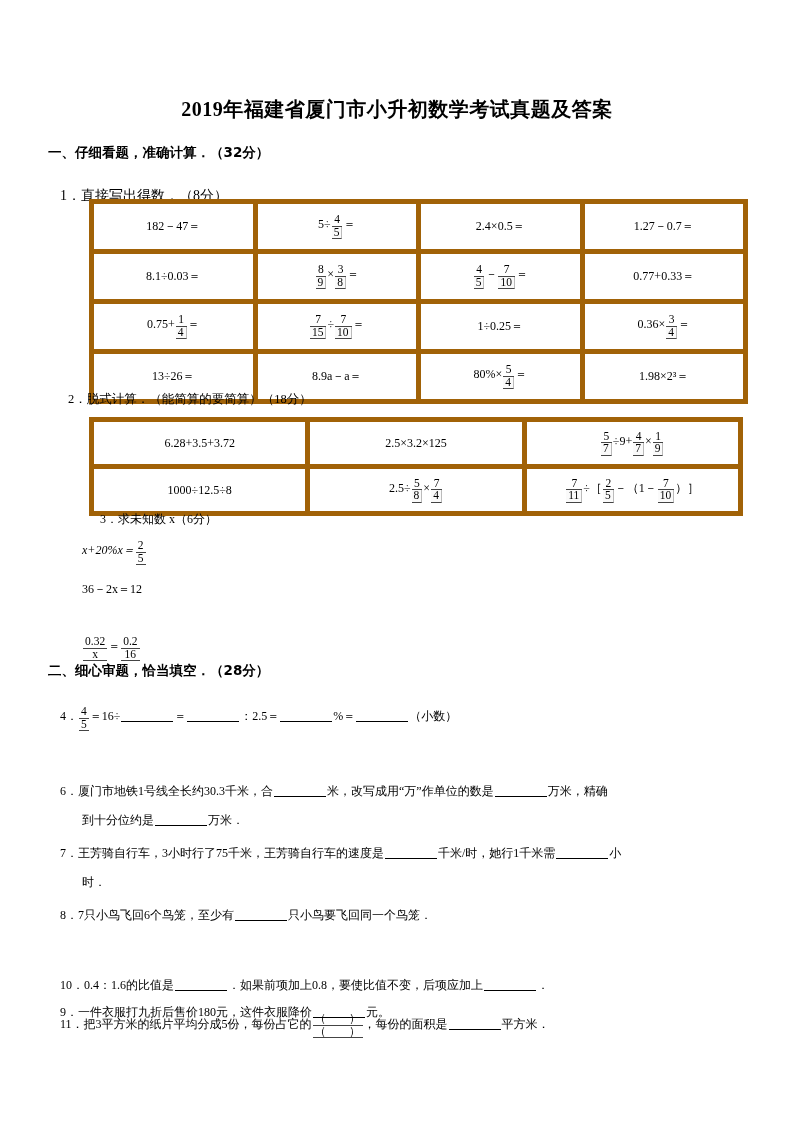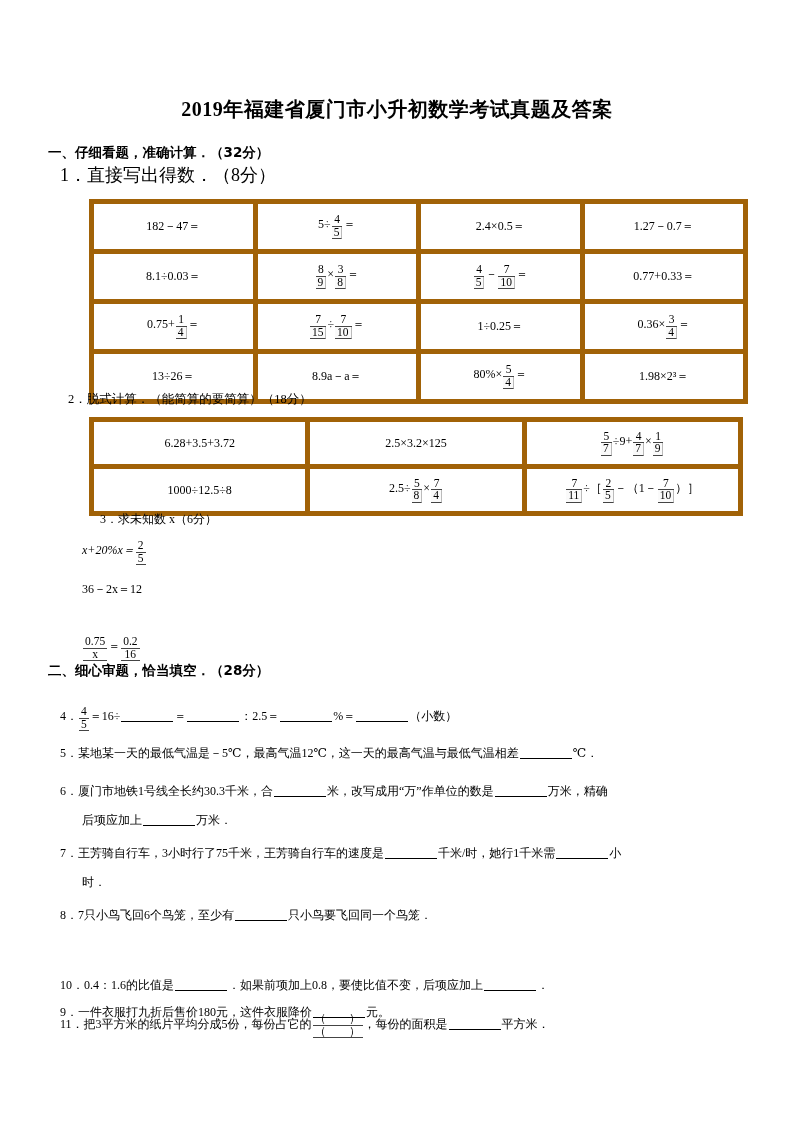--- a/index.html
+++ b/index.html
@@ -93,21 +93,21 @@
   .ital{font-style:italic;}
 </style>
 </head>
 <body>
 
 <div class="page">
 
   <div class="title">2019年福建省厦门市小升初数学考试真题及答案</div>
 
   <div class="sec-head" style="top:144px;">一、仔细看题，准确计算．（32分）</div>
-  <div class="qline" style="top:163px;font-size:18px;">1．直接写出得数．（8分）</div>
+  <div class="qline" style="top:187px;font-size:14px;">1．直接写出得数．（8分）</div>
 
   <table class="calc" id="table1">
     <tbody>
         <tr>
           <td><span>182－47＝</span></td>
           <td><span>5÷</span><span class="frac"><span class="num">4</span><span class="den">5</span></span><span>＝</span></td>
           <td><span>2.4×0.5＝</span></td>
           <td><span>1.27－0.7＝</span></td>
         </tr>
         <tr>
@@ -150,38 +150,35 @@
 
   <div class="qline" style="top:511px;font-size:12px;margin-left:40px;">3．求未知数 x（6分）</div>
 
   <div class="qline" style="top:540px;left:82px;">
     <span class="ital">x+20%x＝</span><span class="frac plainpar"><span class="num">2</span><span class="den">5</span></span>
   </div>
 
   <div class="qline" style="top:581px;left:82px;">36－2x＝12</div>
 
   <div class="qline" style="top:608px;left:82px;">
-    <span class="frac plainpar" style="vertical-align:-0.62em;"><span class="num">0.75</span><span class="den">x</span></span><span>＝</span><span class="frac plainpar" style="vertical-align:-0.62em;margin-top:28px;"><span class="num">0.2</span><span class="den">16</span></span>
+    <span class="frac plainpar" style="vertical-align:-0.62em;"><span class="num">0.32</span><span class="den">x</span></span><span>＝</span><span class="frac plainpar" style="vertical-align:-0.62em;margin-top:28px;"><span class="num">0.2</span><span class="den">16</span></span>
   </div>
 
   <div class="sec-head" style="top:662px;">二、细心审题，恰当填空．（28分）</div>
 
   <div class="qline" style="top:706px;left:60px;">
     <span>4．</span><span class="frac plainpar tall"><span class="num">4</span><span class="den">5</span></span><span>＝16÷</span><span class="blank"></span><span>＝</span><span class="blank"></span><span>：2.5＝</span><span class="blank"></span><span>%＝</span><span class="blank"></span><span>（小数）</span>
   </div>
 
-  <div class="qline" style="top:745px;left:60px;">
-    <span>5．某地某一天的最低气温是－5℃，最高气温12℃，这一天的最高气温与最低气温相差</span><span class="blank"></span><span>℃．</span>
-  </div>
 
   <div class="qline" style="top:783px;left:60px;">
     <span>6．厦门市地铁1号线全长约30.3千米，合</span><span class="blank"></span><span>米，改写成用“万”作单位的数是</span><span class="blank"></span><span>万米，精确</span>
   </div>
   <div class="qline indent" style="top:812px;">
-    <span>后项应加上</span><span class="blank"></span><span>万米．</span>
+    <span>到十分位约是</span><span class="blank"></span><span>万米．</span>
   </div>
 
   <div class="qline" style="top:845px;left:60px;">
     <span>7．王芳骑自行车，3小时行了75千米，王芳骑自行车的速度是</span><span class="blank"></span><span>千米/时，她行1千米需</span><span class="blank"></span><span>小</span>
   </div>
   <div class="qline indent" style="top:874px;">时．</div>
 
   <div class="qline" style="top:907px;left:60px;">
     <span>8．7只小鸟飞回6个鸟笼，至少有</span><span class="blank"></span><span>只小鸟要飞回同一个鸟笼．</span>
   </div>

